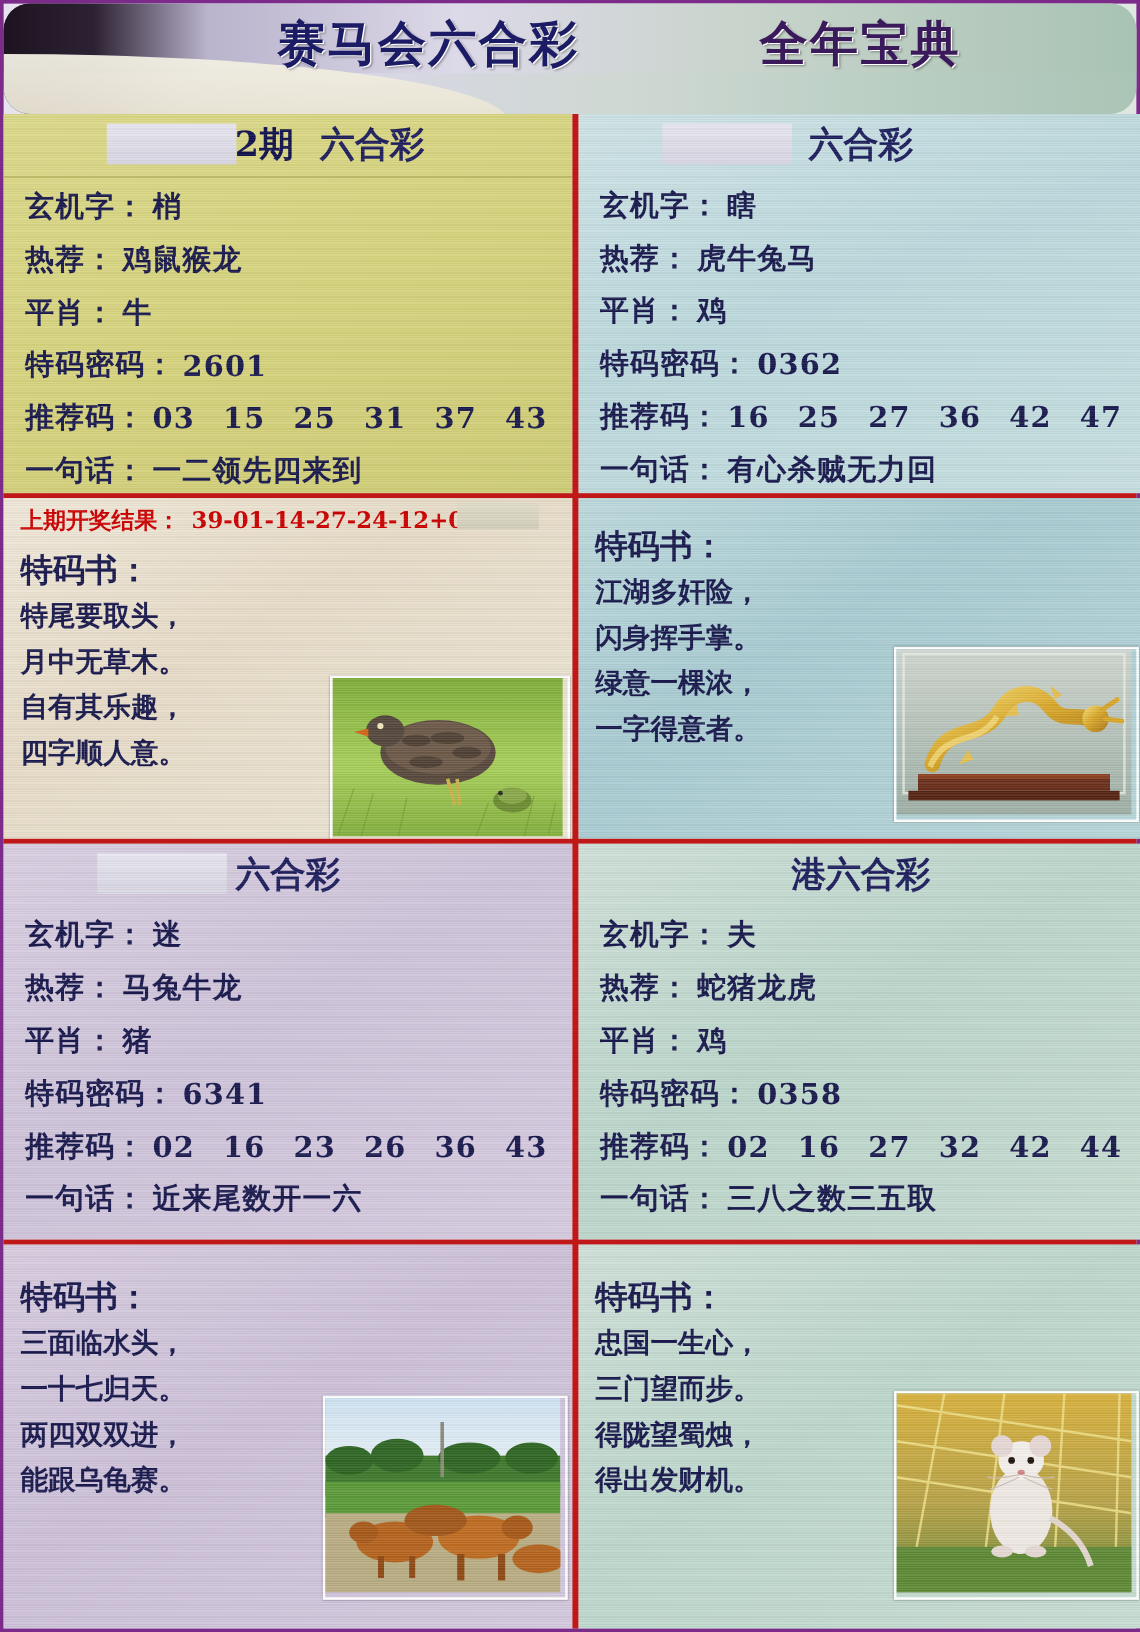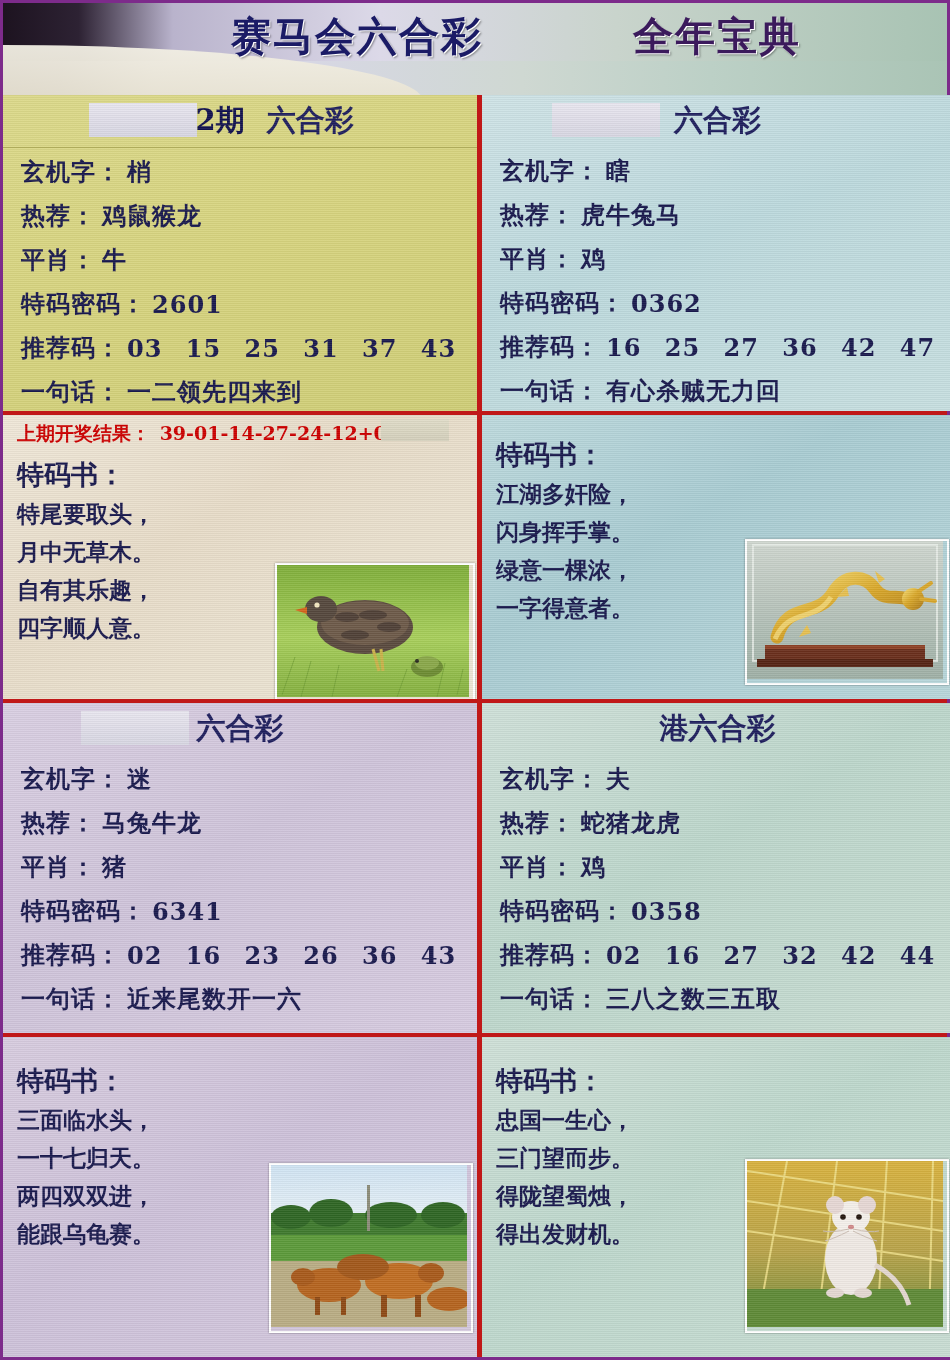--- a/index.html
+++ b/index.html
@@ -17,20 +17,21 @@
       linear-gradient(135deg,#e7e2f0 0%,#dfe7e2 40%,#e9e0e8 100%);
     border:3px solid #7d2b8b;
   }
   
   .header {
     position:relative;
     height:92px;
     background:
       linear-gradient(90deg,#2b1a2b 0%,#4a3a52 6%, #bfb9d2 16%, #d8d7e6 30%, #cfd8d2 55%, #bcd0c6 75%, #aac4b5 100%);
     overflow:hidden;
+    border-radius:22px;
   }
   .header .band {
     position:absolute; left:0; top:0; width:100%; height:58px;
     background:linear-gradient(90deg,#1d1320 0%,#2d2233 8%,#b9b3cc 18%,#dcd9e8 40%,#c9d4cc 65%,#a8c3b3 100%);
   }
   .header .swoosh {
     position:absolute; left:0; top:42px; width:420px; height:56px;
     background:linear-gradient(180deg,#f2efe4 0%,#e8e3d2 100%);
     border-radius:0 100% 0 0 / 0 100% 0 0;
     opacity:.95;

